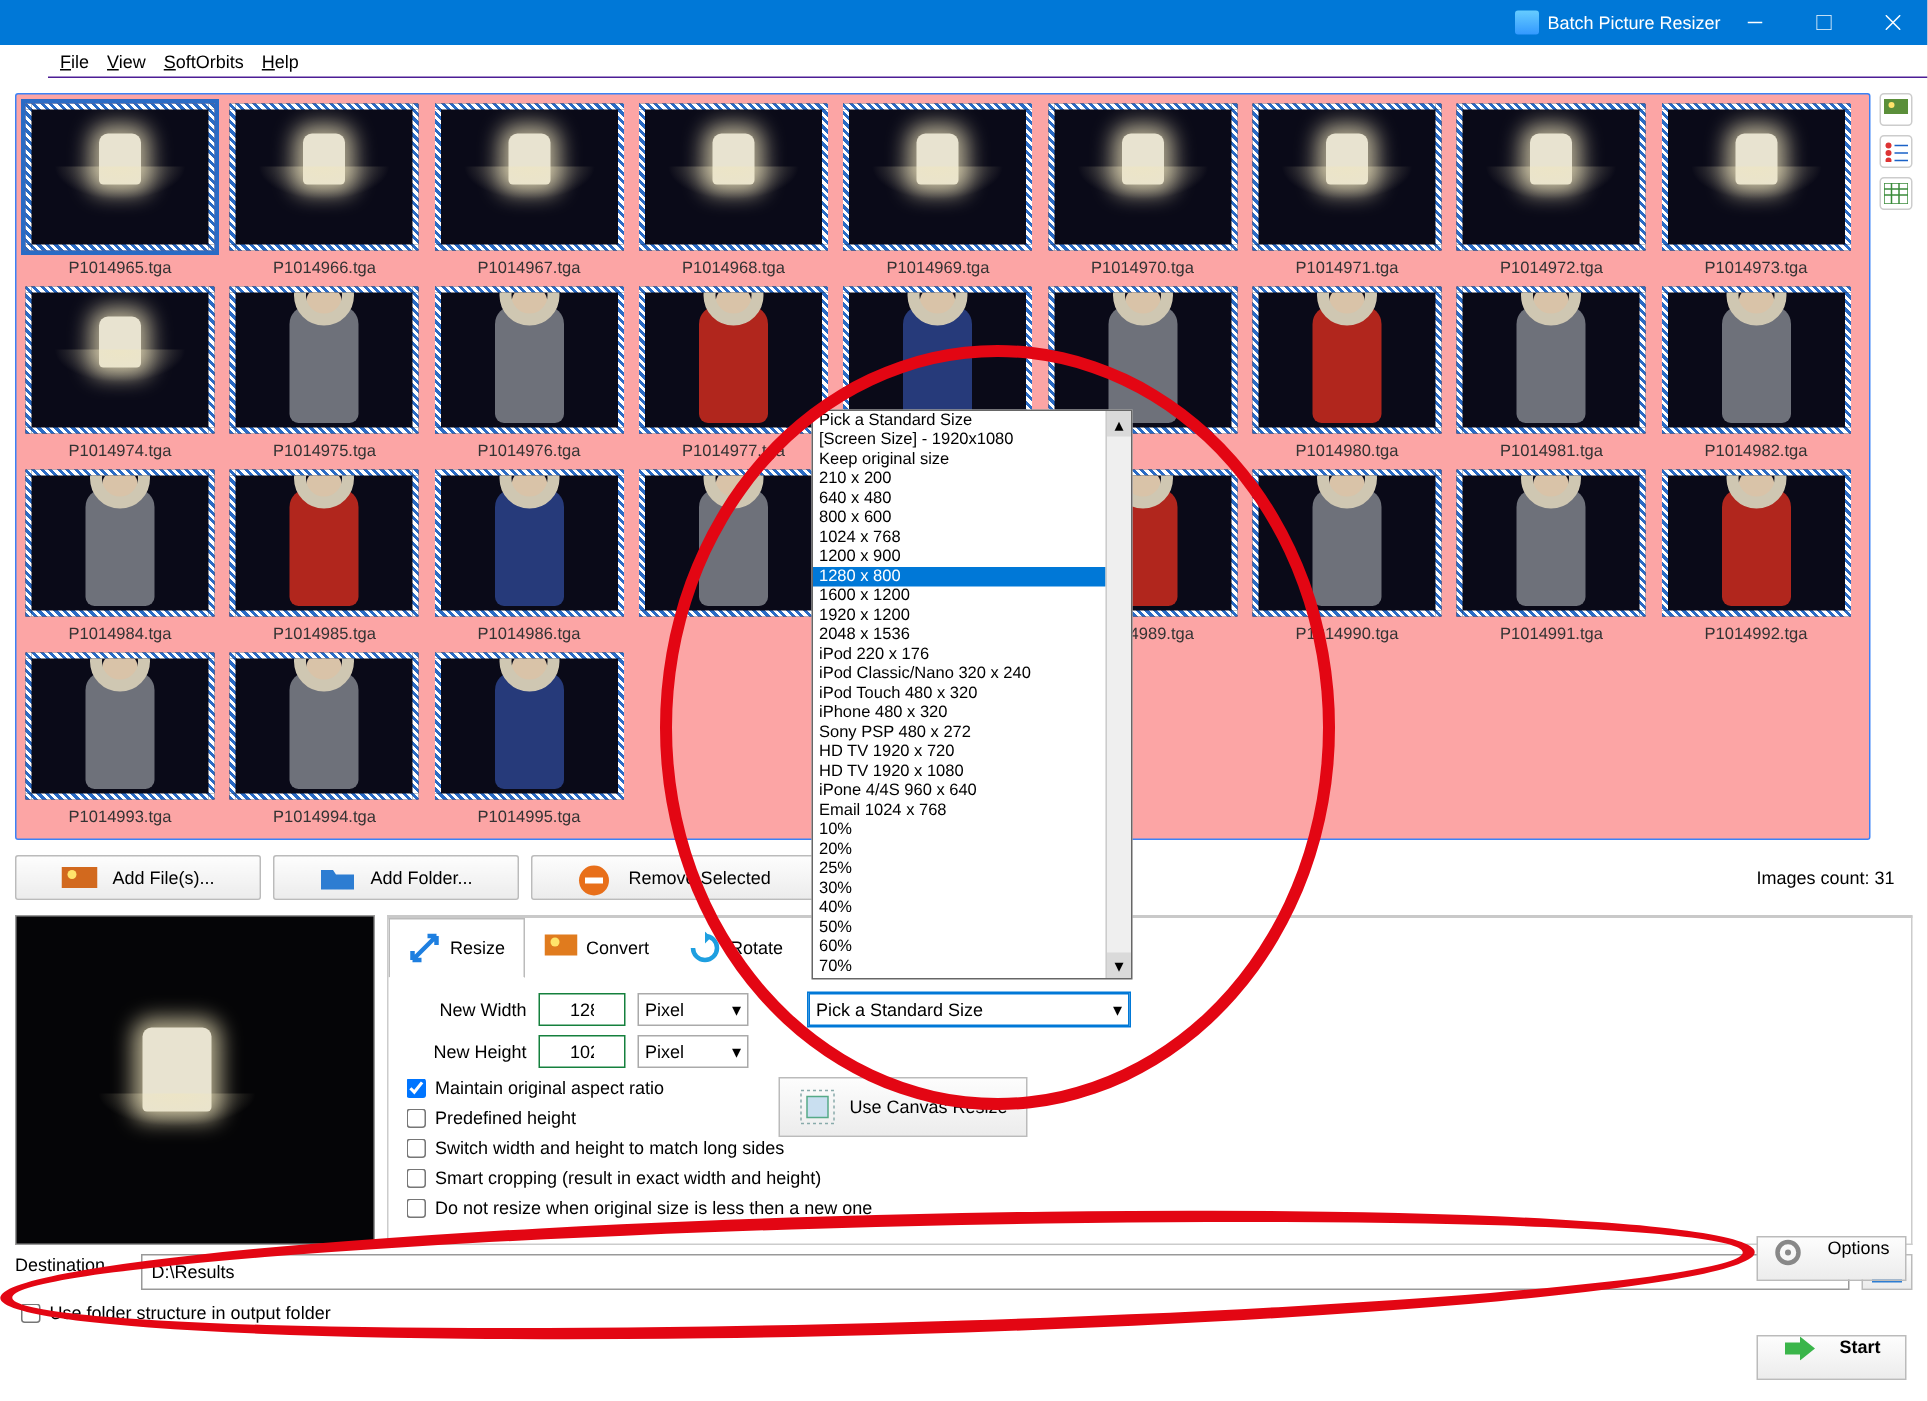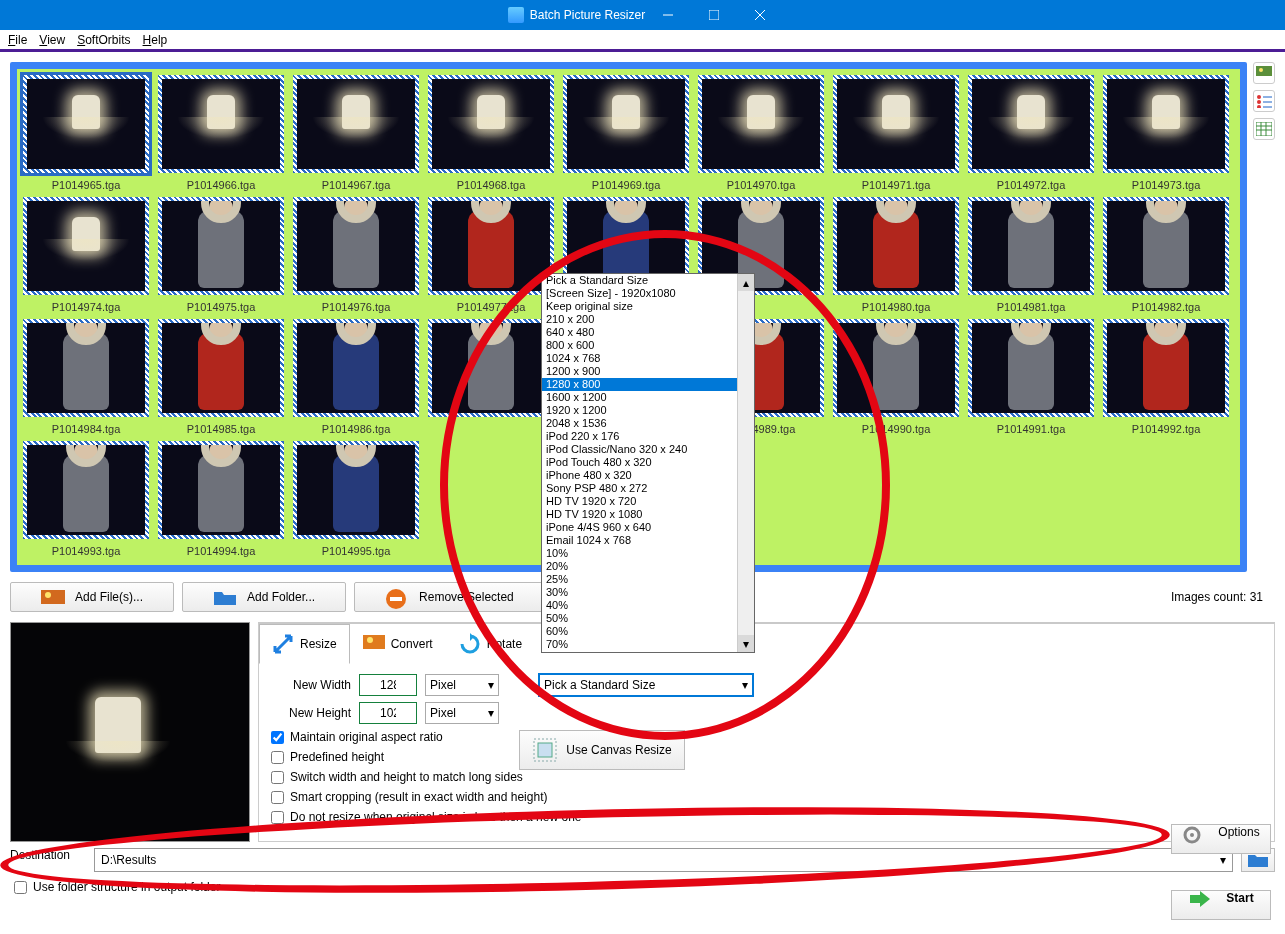--- a/index.html
+++ b/index.html
@@ -1,33 +1,33 @@
 <!DOCTYPE html>
 <html><head>
 <meta charset="utf-8">
 <style>
 * { box-sizing: border-box; margin: 0; padding: 0; font-family: "Segoe UI", Tahoma, sans-serif; font-size: 12px; }
 body { background: #fff; width: 1285px; height: 934px; overflow: hidden; position: relative; }
 
 
-.titlebar { background: #0078d7; color: #fff; height: 30px; display: flex; align-items: center; justify-content: center; }
+.titlebar { background: #0078d7; color: #fff; height: 30px; display: flex; align-items: center; justify-content: flex-end; }
 .titlebar .left { display: flex; align-items: center; gap: 6px; padding-left: 6px; }
 .titlebar .title { font-size: 12px; }
 .titlebar .ctrls { display: flex; height: 100%; }
 .titlebar .ctrl { width: 46px; display: flex; align-items: center; justify-content: center; }
 .app-icon { width: 16px; height: 16px; background: linear-gradient(#6cf,#39f); border-radius: 2px; }
 
 
-.menubar { display: flex; gap: 4px; padding: 2px 4px; border-bottom: 3px solid #4c1d95; height: 22px; align-items: center; }
+.menubar { display: flex; gap: 4px; padding: 2px 4px; border-bottom: 1px solid #4c1d95; height: 22px; align-items: center; margin-left: 32px; }
 .menubar .item { padding: 2px 4px; text-decoration: underline; text-decoration-color: transparent; }
 .menubar .item:first-letter { text-decoration: underline; }
 
 
 .thumbs-wrap { position: relative; padding: 10px 10px 0 10px; display: flex; }
-.thumbs { flex: 1; border: 7px solid #3b82f6; background: #bef264; border-radius: 2px; padding: 6px; display: grid; grid-template-columns: repeat(9, 1fr); gap: 4px 4px; }
+.thumbs { flex: 1; border: 1px solid #3b82f6; background: #fca5a5; border-radius: 2px; padding: 6px; display: grid; grid-template-columns: repeat(9, 1fr); gap: 4px 4px; }
 .thumb { display: flex; flex-direction: column; align-items: center; width: 126px; }
 .thumb .img { width: 100%; height: 98px; background: #0a0a18; position: relative; overflow: hidden; border: 4px solid transparent; border-image: repeating-linear-gradient(45deg,#2a6bc5 0 2px,#fff 2px 4px) 4; }
 .thumb .img.sel { outline: 3px solid #2a6bc5; }
 .thumb .lbl { margin-top: 6px; font-size: 11px; color: #333; height: 14px; }
 .lamp { position:absolute; left:50%; top:18%; width:28px; height:34px; transform:translateX(-50%); background:#e8e3d0; border-radius:6px 6px 3px 3px; box-shadow:0 0 14px 6px rgba(255,244,200,.7); }
 .lamp:before { content:""; position:absolute; bottom:-10px; left:-30px; right:-30px; height:22px; background:radial-gradient(ellipse at top,rgba(240,230,190,.55),transparent 70%); }
 .person { position:absolute; left:50%; top:10%; width:46px; height:78px; transform:translateX(-50%); background:#b1261d; border-radius:12px 12px 6px 6px; }
 .person.blue { background:#263a7a; }
 .person.grey { background:#6e717a; }
 .person:before { content:""; position:absolute; top:-14px; left:50%; transform:translateX(-50%); width:24px; height:24px; background:#d9c3a8; border-radius:50%; }

